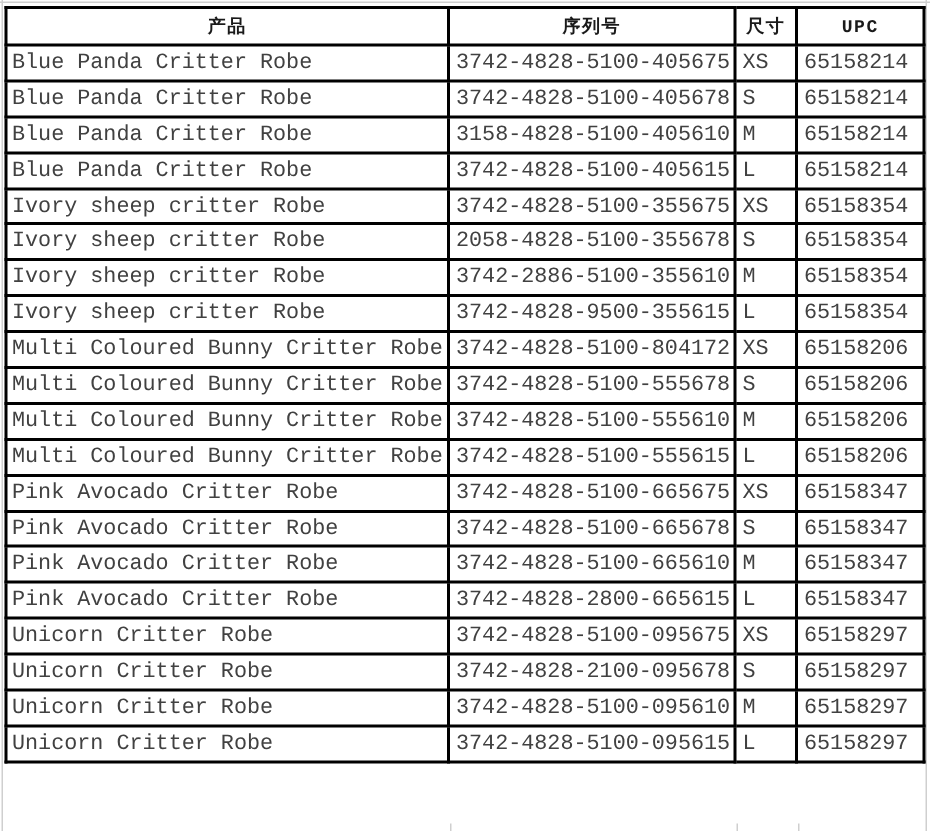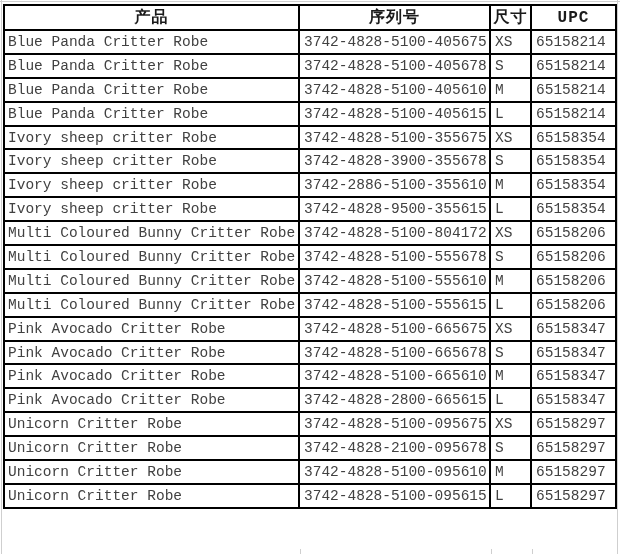--- a/index.html
+++ b/index.html
@@ -37,21 +37,21 @@
   .product-table th,
   .product-table td {
     border: 2px solid #000000;
     white-space: nowrap;
     overflow: hidden;
     box-sizing: border-box;
     vertical-align: middle;
   }
   .product-table th {
     height: 25px;
-    font-size: 16px;
+    font-size: 12px;
     font-weight: bold;
     color: #1a1a1a;
     text-align: center;
     padding: 0;
     letter-spacing: 1px;
   }
   .product-table td {
     height: 23.9px;
     font-size: 14.5px;
     font-weight: normal;
@@ -100,42 +100,42 @@
 
   <tr>
     <td class="c-product">Blue Panda Critter Robe</td>
     <td class="c-serial">3742-4828-5100-405678</td>
     <td class="c-size">S</td>
     <td class="c-upc">65158214</td>
   </tr>
 
   <tr>
     <td class="c-product">Blue Panda Critter Robe</td>
-    <td class="c-serial">3742-4828-5100-405610</td>
+    <td class="c-serial">3158-4828-5100-405610</td>
     <td class="c-size">M</td>
     <td class="c-upc">65158214</td>
   </tr>
 
   <tr>
     <td class="c-product">Blue Panda Critter Robe</td>
     <td class="c-serial">3742-4828-5100-405615</td>
     <td class="c-size">L</td>
     <td class="c-upc">65158214</td>
   </tr>
 
   <tr>
     <td class="c-product">Ivory sheep critter Robe</td>
     <td class="c-serial">3742-4828-5100-355675</td>
     <td class="c-size">XS</td>
     <td class="c-upc">65158354</td>
   </tr>
 
   <tr>
     <td class="c-product">Ivory sheep critter Robe</td>
-    <td class="c-serial">3742-4828-3900-355678</td>
+    <td class="c-serial">2058-4828-5100-355678</td>
     <td class="c-size">S</td>
     <td class="c-upc">65158354</td>
   </tr>
 
   <tr>
     <td class="c-product">Ivory sheep critter Robe</td>
     <td class="c-serial">3742-2886-5100-355610</td>
     <td class="c-size">M</td>
     <td class="c-upc">65158354</td>
   </tr>

